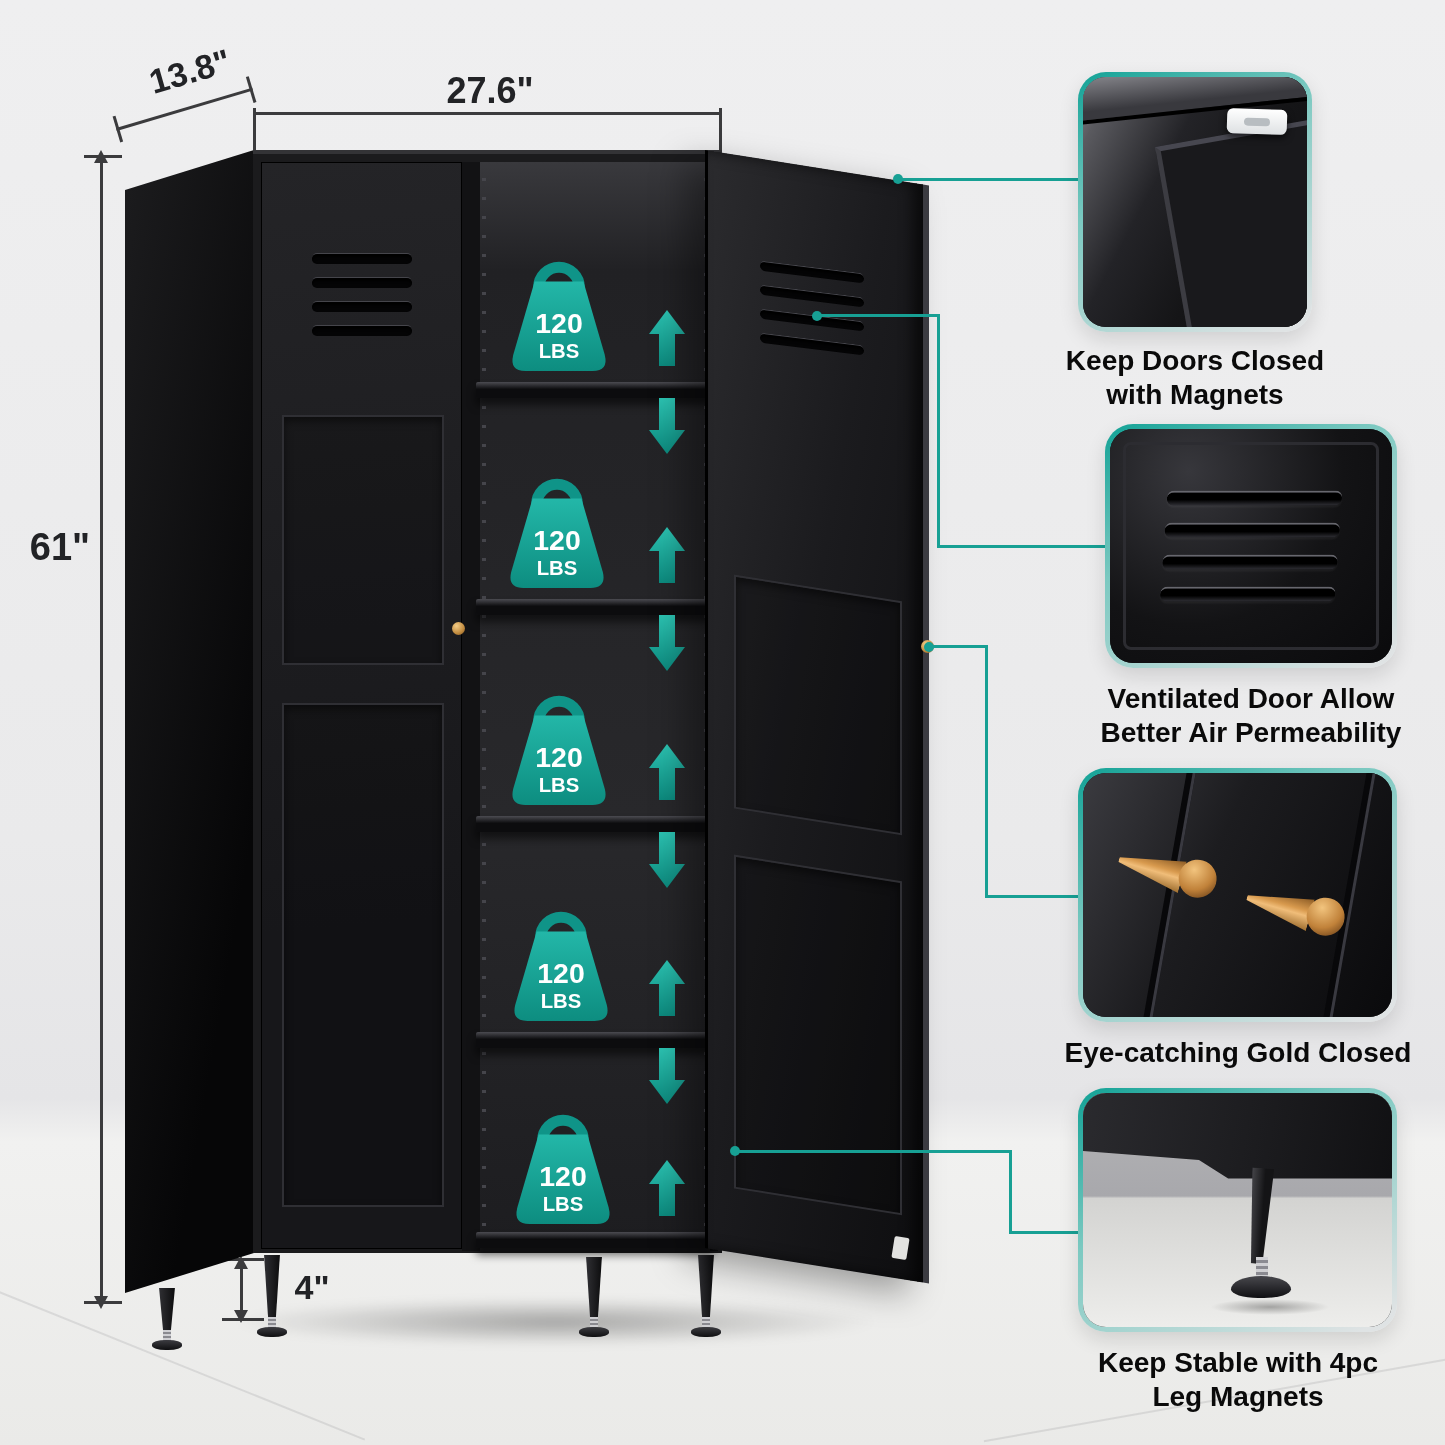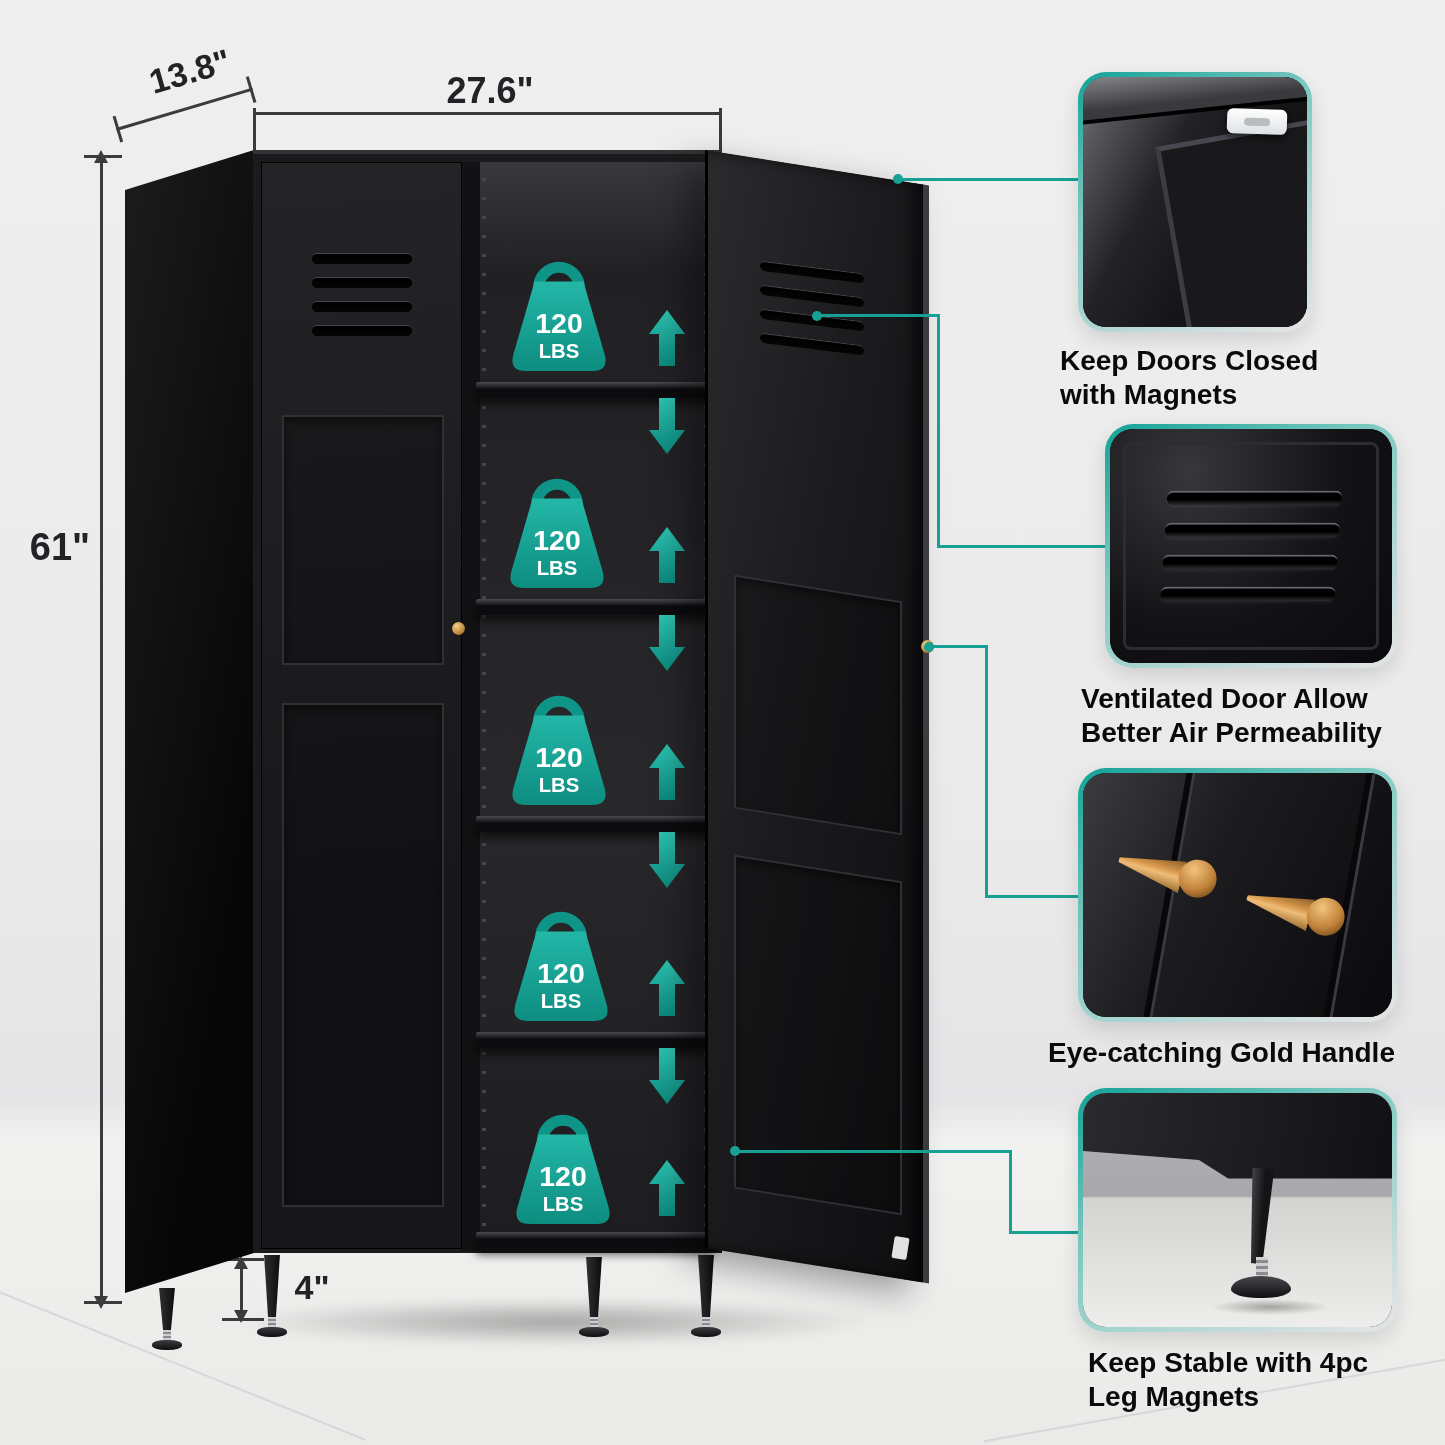--- a/index.html
+++ b/index.html
@@ -60,21 +60,21 @@
   .arr{position:absolute;z-index:6;}
   
   .conn{position:absolute;background:#17a094;z-index:20;}
   .conn-dot{position:absolute;width:10px;height:10px;border-radius:50%;background:#17a094;z-index:20;}
   
   .card{position:absolute;box-sizing:border-box;padding:5px;border-radius:28px;z-index:30;
     background:linear-gradient(150deg,#12a296 0%,#7cc9c1 38%,#dfe3e4 95%);
     box-shadow:0 8px 20px rgba(0,0,0,.12);}
   .card-inner{position:relative;width:100%;height:100%;border-radius:23px;overflow:hidden;background:#101012;}
   .caption{position:absolute;font-size:28px;line-height:34px;font-weight:bold;color:#0a0a0a;
-    text-align:left;z-index:30;}
+    text-align:center;z-index:30;}
   
   .m-bg{position:absolute;inset:0;background:linear-gradient(118deg,#87878c 0%,#5a5a5f 10%,#232327 36%,#151517 62%,#0c0c0e 100%);}
   .m-top{position:absolute;left:-8px;top:-10px;width:118%;height:54px;
     background:linear-gradient(#9b9ba1,#39393e 85%);transform:rotate(-6deg);transform-origin:left top;
     border-bottom:4px solid #000;}
   .m-door{position:absolute;left:32%;top:28%;width:95%;height:100%;background:#19191c;
     border-left:5px solid #3c3c42;border-top:5px solid #474750;transform:rotate(-10deg);transform-origin:top left;}
   .m-magnet{position:absolute;right:20px;top:32px;width:60px;height:25px;border-radius:6px;
     background:linear-gradient(#ffffff,#dee1e3);box-shadow:0 3px 7px rgba(0,0,0,.65);transform:rotate(2deg);}
   .m-magnet::after{content:"";position:absolute;left:50%;top:50%;width:26px;height:8px;margin:-4px 0 0 -13px;
@@ -328,21 +328,21 @@
     <div class="h-handle" style="left:34px;top:78px">
       <div class="h-cone"></div>
       <div class="h-base"></div>
     </div>
     <div class="h-handle" style="left:162px;top:116px">
       <div class="h-cone"></div>
       <div class="h-base"></div>
     </div>
   </div>
 </div>
-<div class="caption" style="left:1048px;top:1036px;width:380px">Eye-catching Gold Handle</div>
+<div class="caption" style="left:1048px;top:1036px;width:380px">Eye-catching Gold Closed</div>
 
 <div class="card" style="left:1078px;top:1088px;width:319px;height:244px">
   <div class="card-inner">
     <div class="g-bg"></div>
     <div class="g-cab"></div>
     <div class="g-shadow"></div>
     <div class="g-leg"></div>
     <div class="g-stem"></div>
     <div class="g-foot"></div>
   </div>

